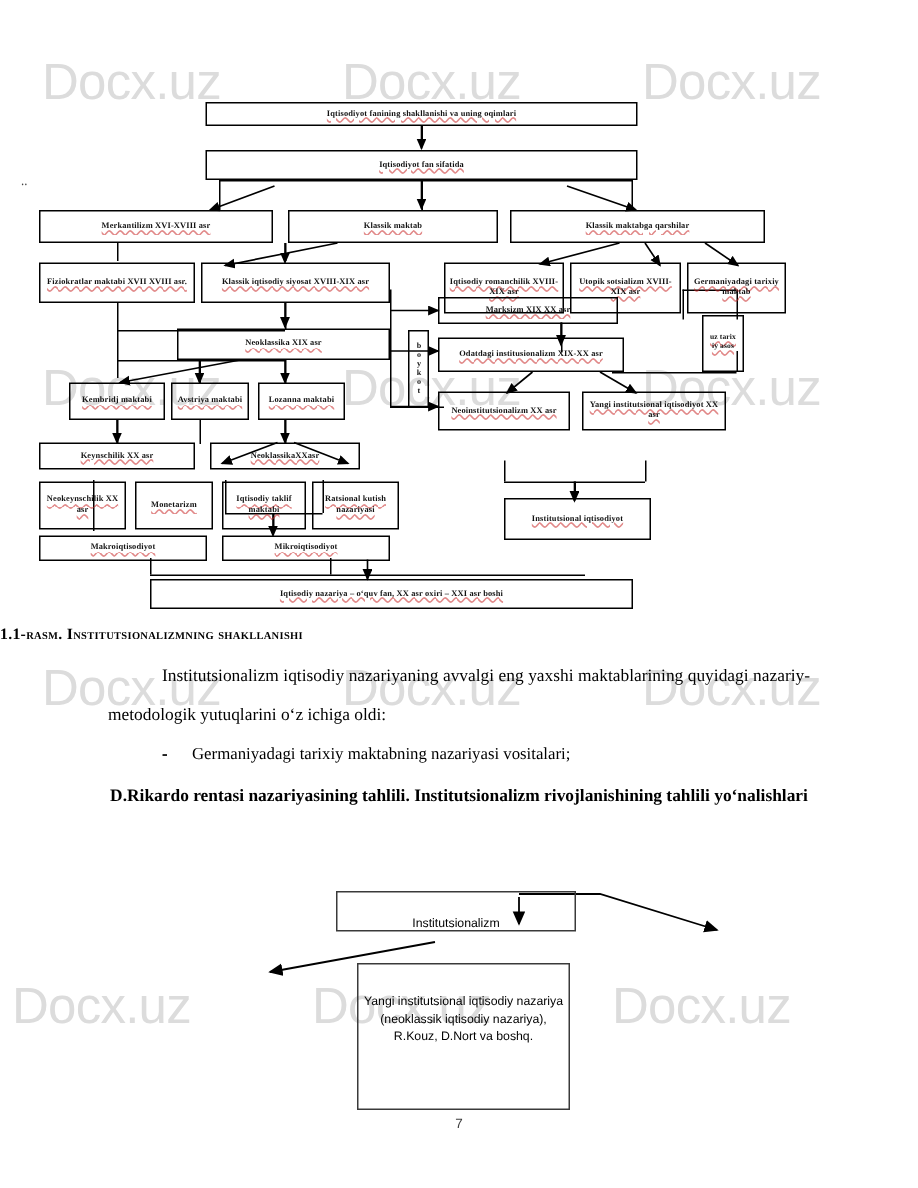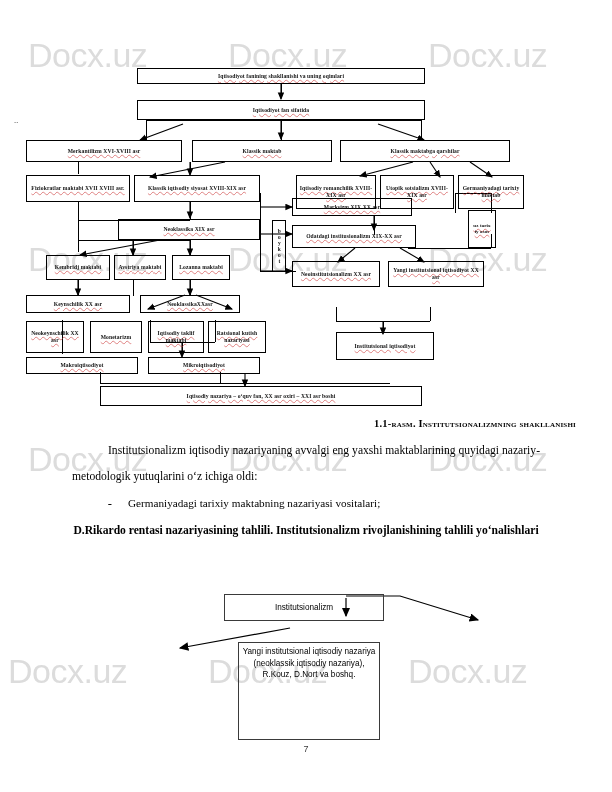--- a/index.html
+++ b/index.html
@@ -88,21 +88,21 @@
     width: 612px; height: 350px;
     overflow: visible;
   }
 
   
   .fig-caption {
     position: absolute;
     left: 0;
     top: 418px;
     width: 576px;
-    text-align: right;
+    text-align: left;
     font-family: "Liberation Serif", serif;
     font-size: 10.5px;
     font-weight: bold;
     font-variant: small-caps;
     letter-spacing: 0.2px;
   }
 
   
   .body-wrap {
     position: absolute;
@@ -157,21 +157,21 @@
     box-sizing: border-box;
     border: 1px solid #3a3a3a;
     display: flex;
     align-items: flex-start;
     justify-content: center;
     text-align: center;
     font-family: "Liberation Sans", sans-serif;
     font-size: 8.2px;
     line-height: 11.6px;
     color: #000;
-    padding: 3px 1px 2px 1px;
+    padding: 19px 1px 2px 1px;
   }
   .d2 svg.arrows {
     position: absolute;
     left: 0; top: 0;
     width: 612px; height: 130px;
     overflow: visible;
   }
 
   
   .page-number {

